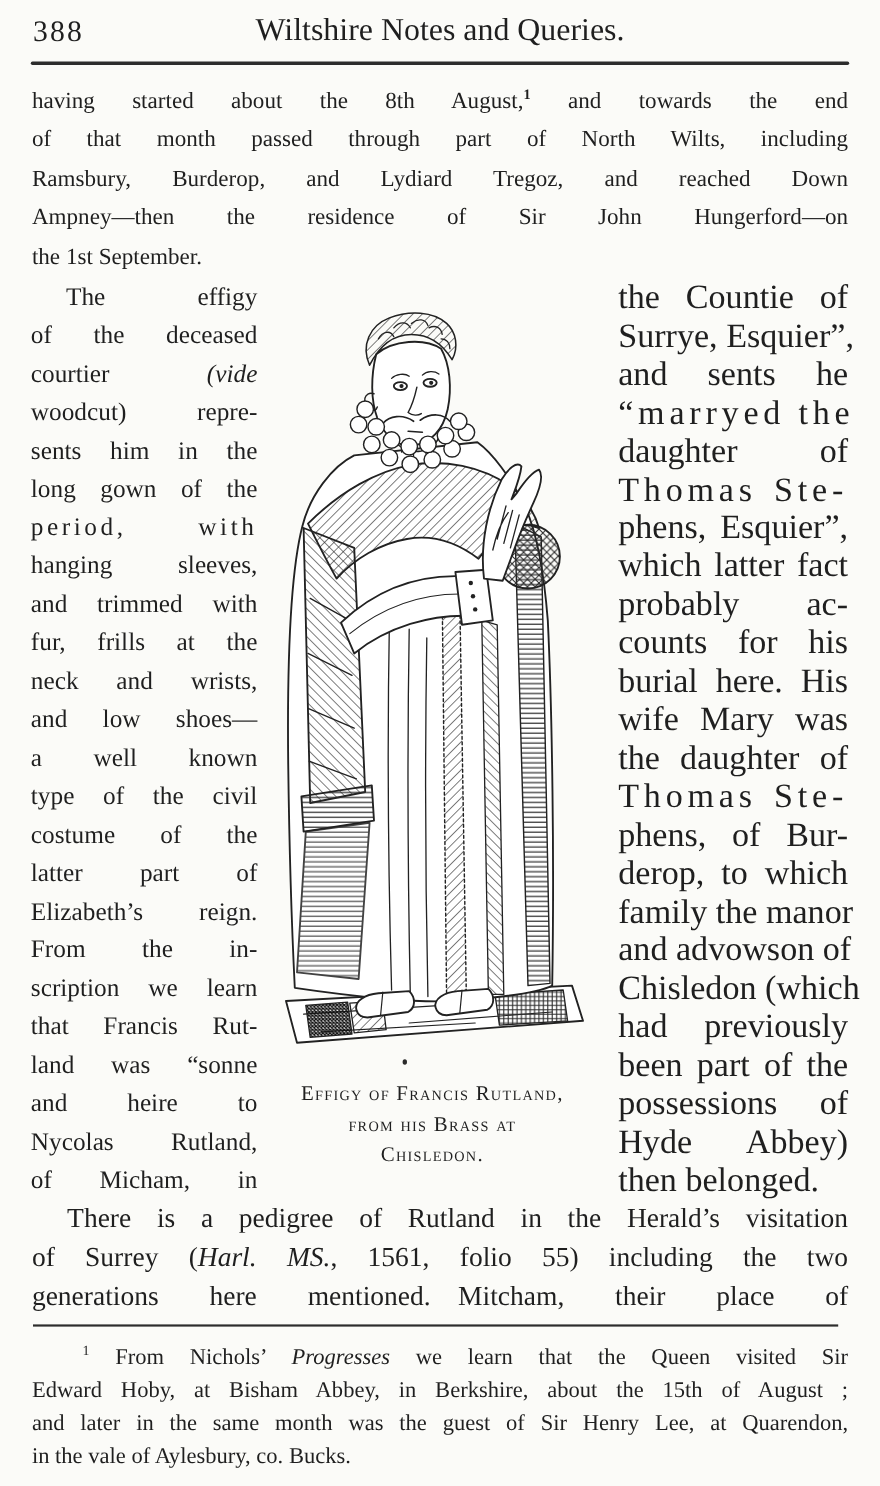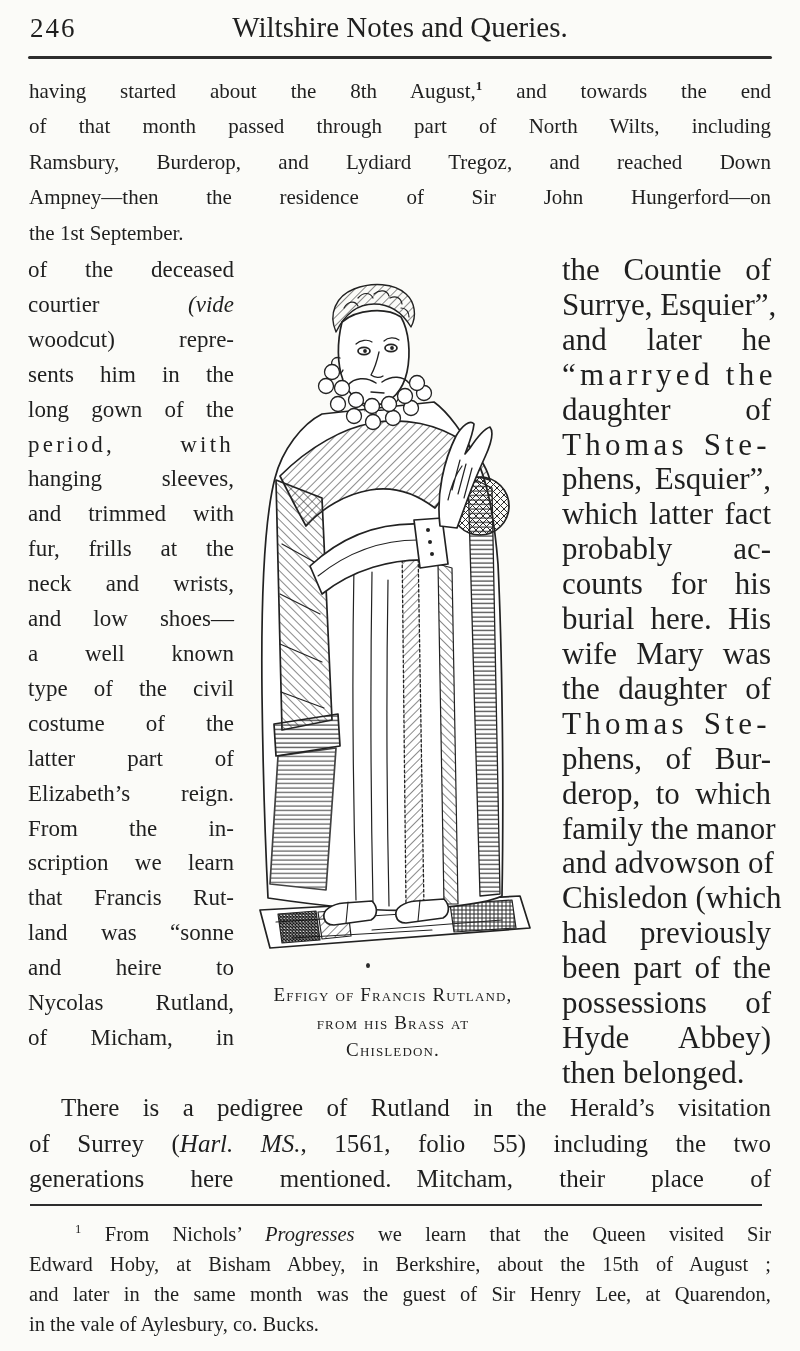--- a/index.html
+++ b/index.html
@@ -35,33 +35,34 @@
     position:absolute;left:240px;top:981px;width:306px;
     font-variant:small-caps;font-size:19px;line-height:27.5px;letter-spacing:.06em;
   }
   .caption .tl{text-align:center;text-align-last:center;white-space:nowrap;}
 </style>
 </head>
 <body>
 
 <div class="page">
 
-  <div class="pagenum">246</div>
+  <div class="pagenum">388</div>
   <div class="title">Wiltshire Notes and Queries.</div>
   <div class="hrule"></div>
 
   <div class="intro">
       <div class="tl"><span>having started about the 8th August,</span><span class="supb">1</span><span> and towards the end</span></div>
       <div class="tl"><span>of that month passed through part of North Wilts, including</span></div>
       <div class="tl"><span>Ramsbury, Burderop, and Lydiard Tregoz, and reached Down</span></div>
       <div class="tl"><span>Ampney—then the residence of Sir John Hungerford—on</span></div>
       <div class="tl last"><span>the 1st September.</span></div>
     </div>
 
   <div class="colL">
+      <div class="tl ind"><span>The effigy</span></div>
       <div class="tl"><span>of the deceased</span></div>
       <div class="tl"><span>courtier </span><span class="i">(vide</span></div>
       <div class="tl"><span>woodcut) repre-</span></div>
       <div class="tl"><span>sents him in the</span></div>
       <div class="tl"><span>long gown of the</span></div>
       <div class="tl ls"><span>period, with</span></div>
       <div class="tl"><span>hanging sleeves,</span></div>
       <div class="tl"><span>and trimmed with</span></div>
       <div class="tl"><span>fur, frills at the</span></div>
       <div class="tl"><span>neck and wrists,</span></div>
@@ -184,21 +185,21 @@
 
   <div class="caption">
       <div class="tl"><span>Effigy of Francis Rutland,</span></div>
       <div class="tl"><span>from his Brass at</span></div>
       <div class="tl"><span>Chisledon.</span></div>
     </div>
 
   <div class="colR">
       <div class="tl"><span>the Countie of</span></div>
       <div class="tl"><span>Surrye, Esquier”,</span></div>
-      <div class="tl"><span>and later he</span></div>
+      <div class="tl"><span>and sents he</span></div>
       <div class="tl ls"><span>“marryed the</span></div>
       <div class="tl"><span>daughter of</span></div>
       <div class="tl ls"><span>Thomas Ste-</span></div>
       <div class="tl"><span>phens, Esquier”,</span></div>
       <div class="tl"><span>which latter fact</span></div>
       <div class="tl"><span>probably ac-</span></div>
       <div class="tl"><span>counts for his</span></div>
       <div class="tl"><span>burial here. His</span></div>
       <div class="tl"><span>wife Mary was</span></div>
       <div class="tl"><span>the daughter of</span></div>

